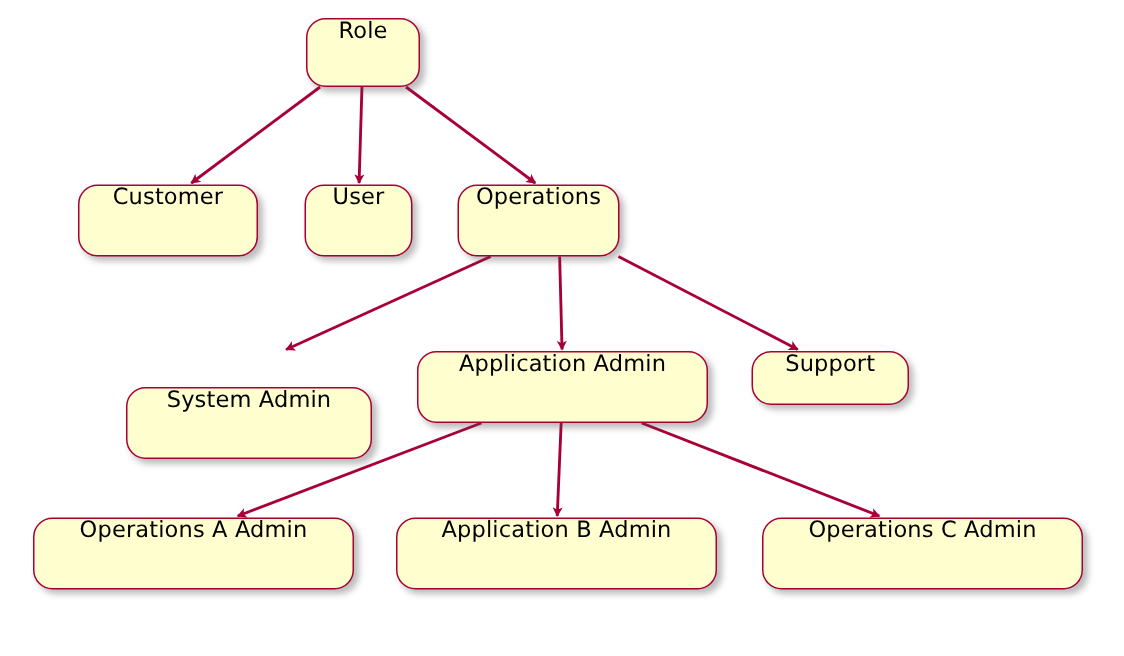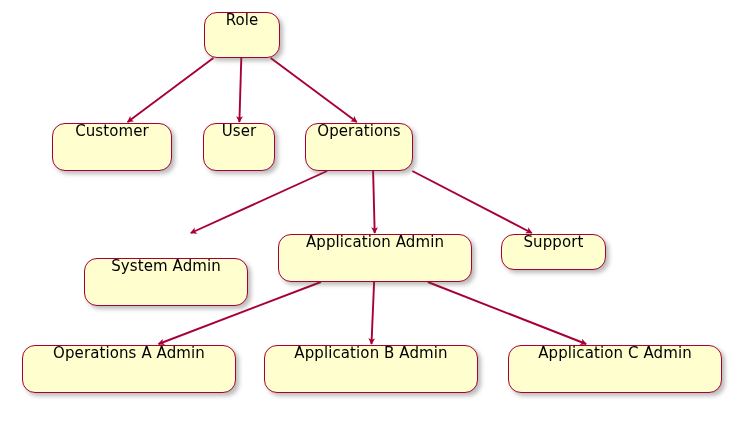--- a/index.html
+++ b/index.html
@@ -92,17 +92,17 @@
       <div class="node" style="left: 501px; top: 234px; width: 105px; height: 36px; background: rgb(254, 254, 206); border-color: rgb(168, 0, 54);">
         <span class="node-label">Support</span>
       </div>
       <div class="node" style="left: 22px; top: 345px; width: 214px; height: 48px; background: rgb(254, 254, 206); border-color: rgb(168, 0, 54);">
         <span class="node-label">Operations A Admin</span>
       </div>
       <div class="node" style="left: 264px; top: 345px; width: 214px; height: 48px; background: rgb(254, 254, 206); border-color: rgb(168, 0, 54);">
         <span class="node-label">Application B Admin</span>
       </div>
       <div class="node" style="left: 508px; top: 345px; width: 214px; height: 48px; background: rgb(254, 254, 206); border-color: rgb(168, 0, 54);">
-        <span class="node-label">Application C Admin</span>
+        <span class="node-label">Operations C Admin</span>
       </div>
     </div>
 
 </div>
 
 </body></html>

